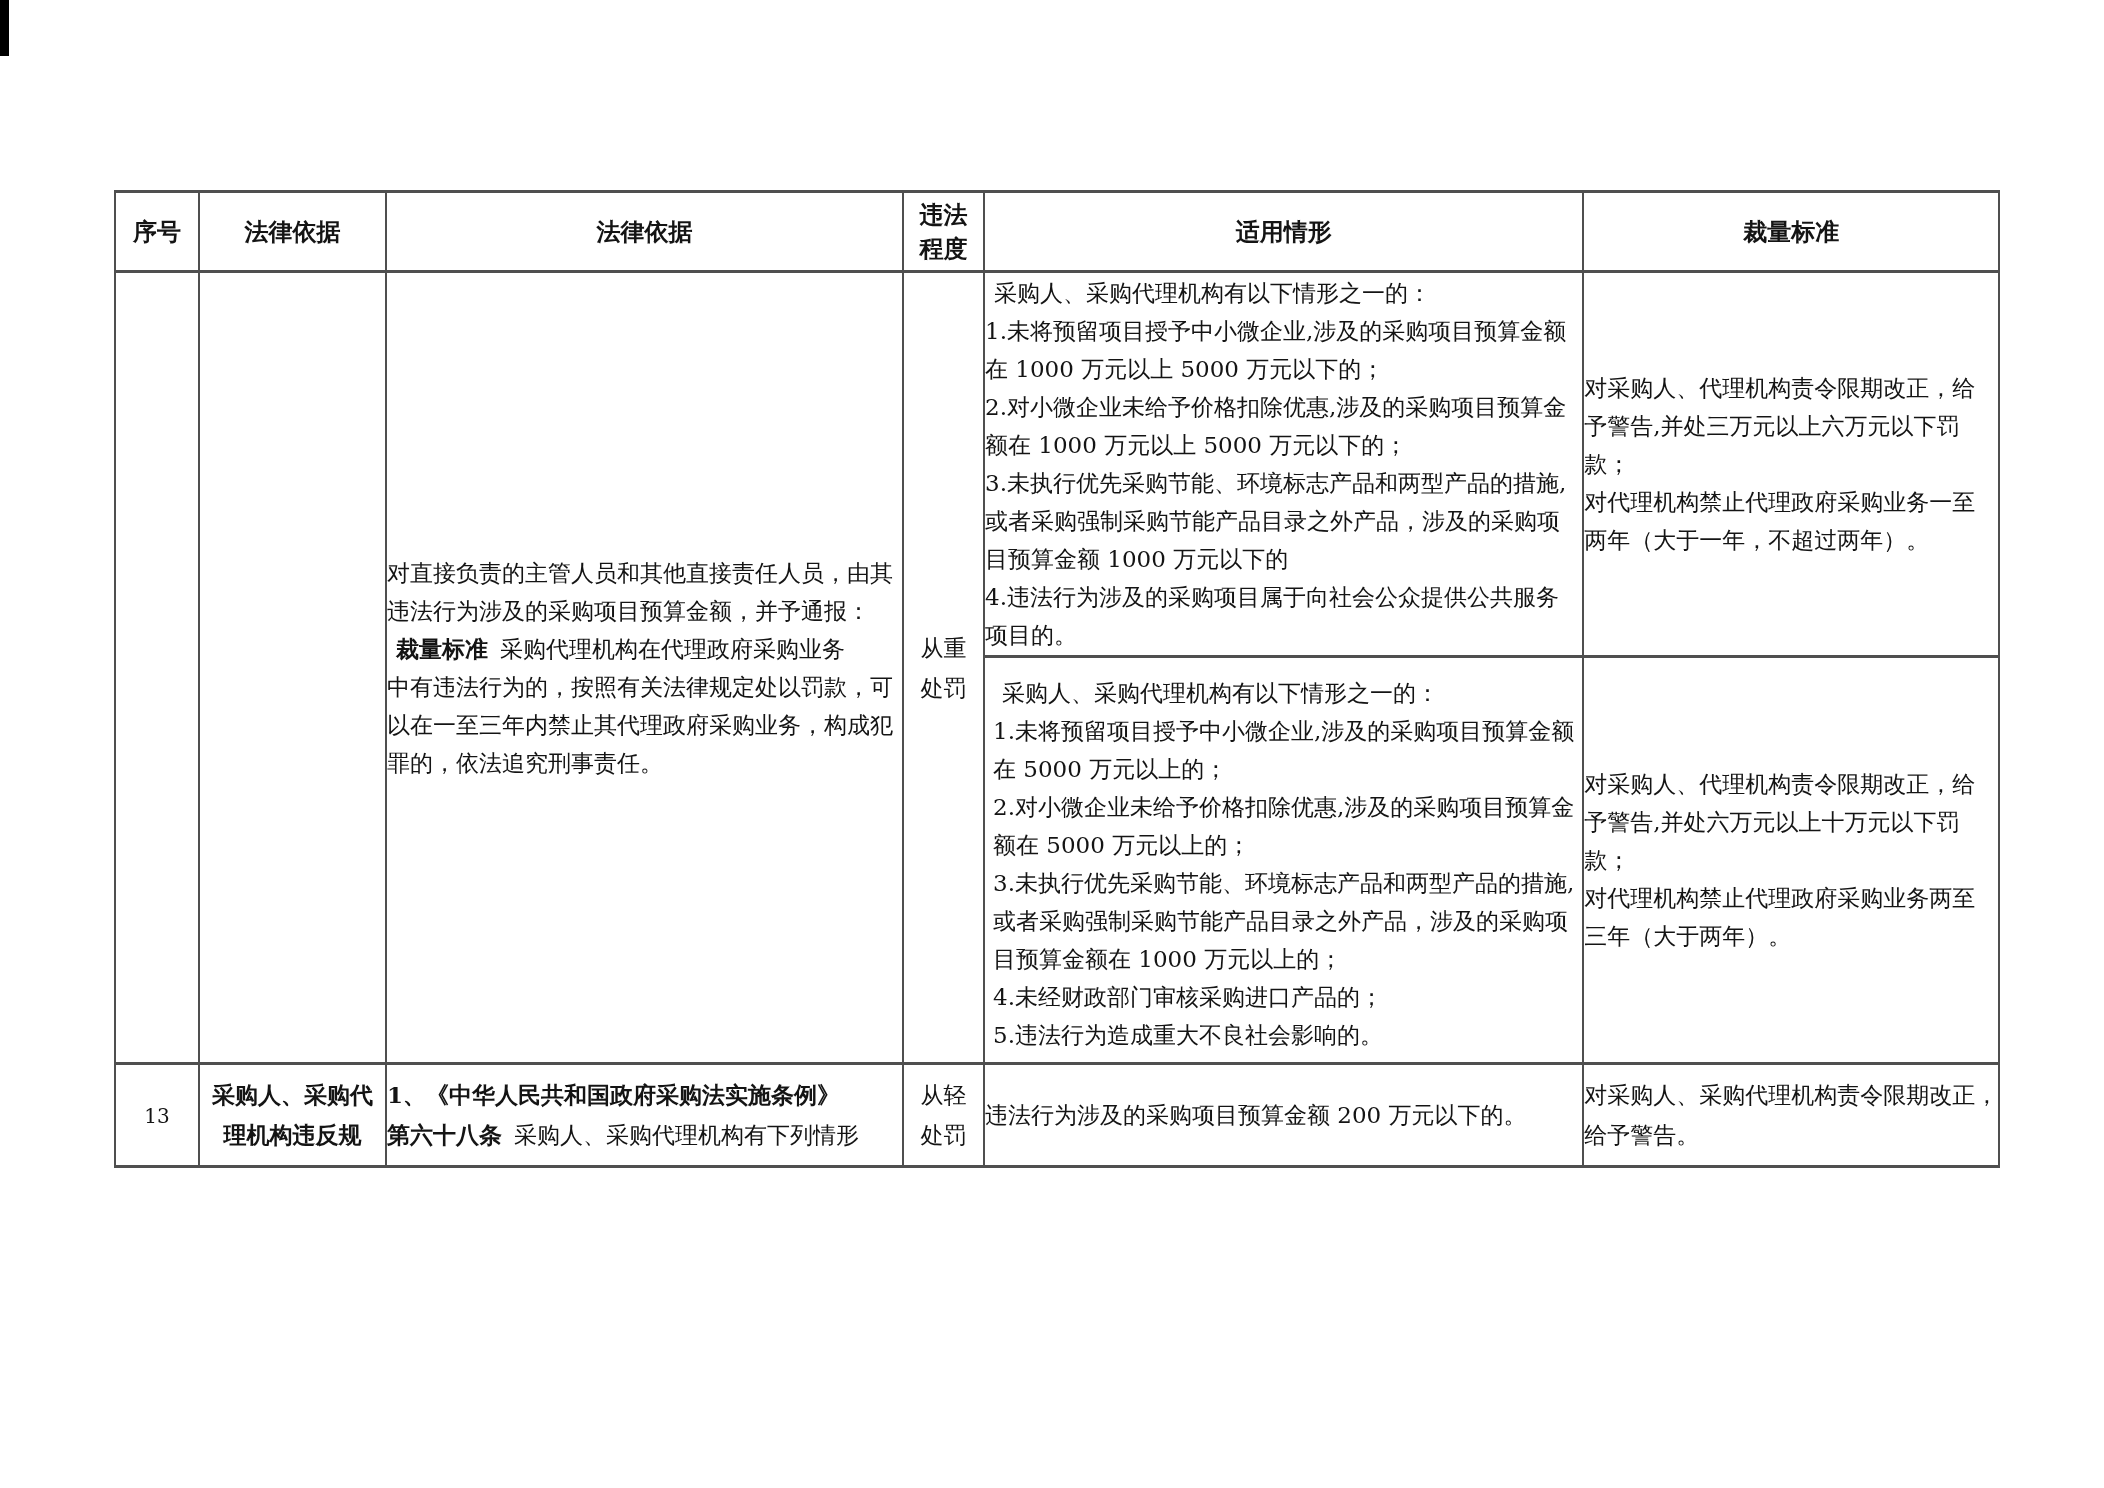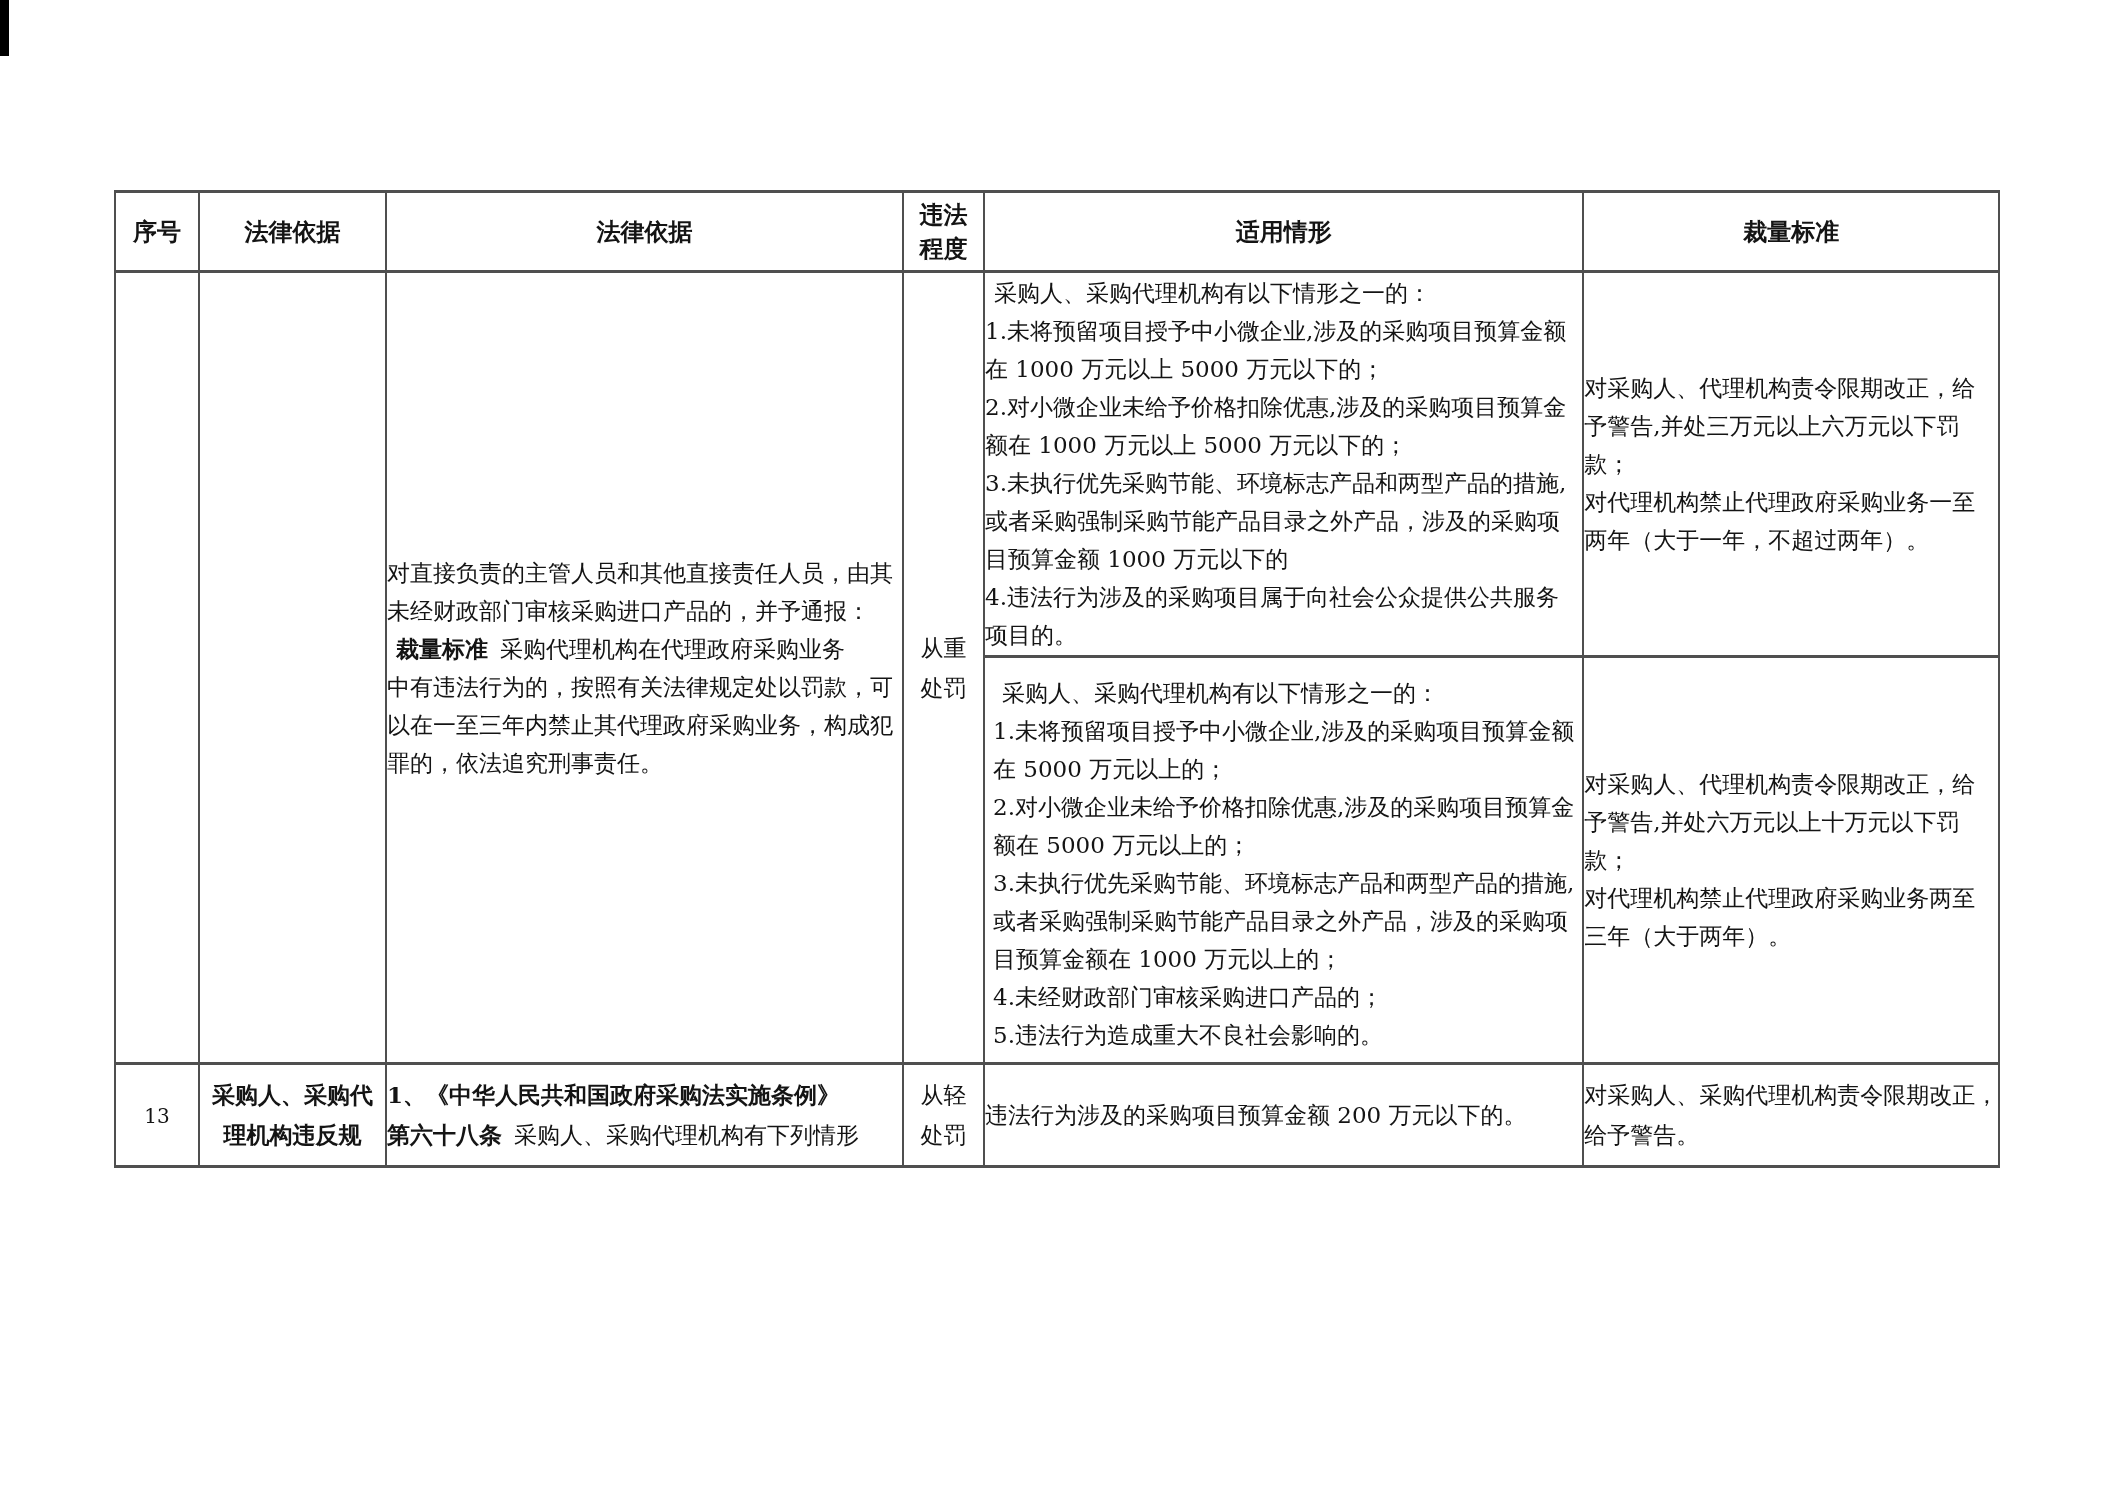--- a/index.html
+++ b/index.html
@@ -59,21 +59,21 @@
     </th>
     <th><span>适用情形</span></th>
     <th><span>裁量标准</span></th>
   </tr>
 
   <tr style="height:385px">
     <td rowspan="2"></td>
     <td rowspan="2"></td>
     <td rowspan="2" class="vtop pad">
       <div class="ln">对直接负责的主管人员和其他直接责任人员，由其</div>
-      <div class="ln">未经财政部门审核采购进口产品的，并予通报：</div>
+      <div class="ln">违法行为涉及的采购项目预算金额，并予通报：</div>
       <div class="ln ind1"><b>裁量标准</b><span class="gap">采购代理机构在代理政府采购业务</span></div>
       <div class="ln">中有违法行为的，按照有关法律规定处以罚款，可</div>
       <div class="ln">以在一至三年内禁止其代理政府采购业务，构成犯</div>
       <div class="ln">罪的，依法追究刑事责任。</div>
     </td>
     <td rowspan="2" class="degree">
       <div class="ln">从重</div>
       <div class="ln">处罚</div>
     </td>
     <td class="vtop pad">

